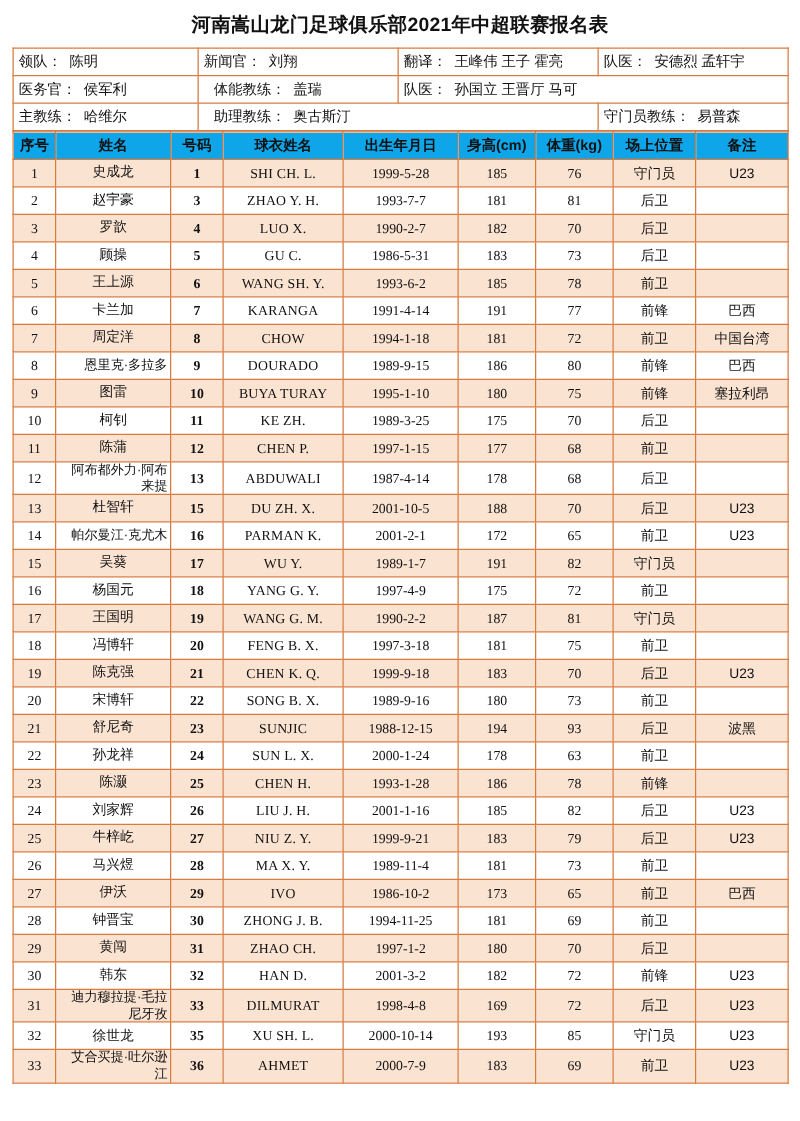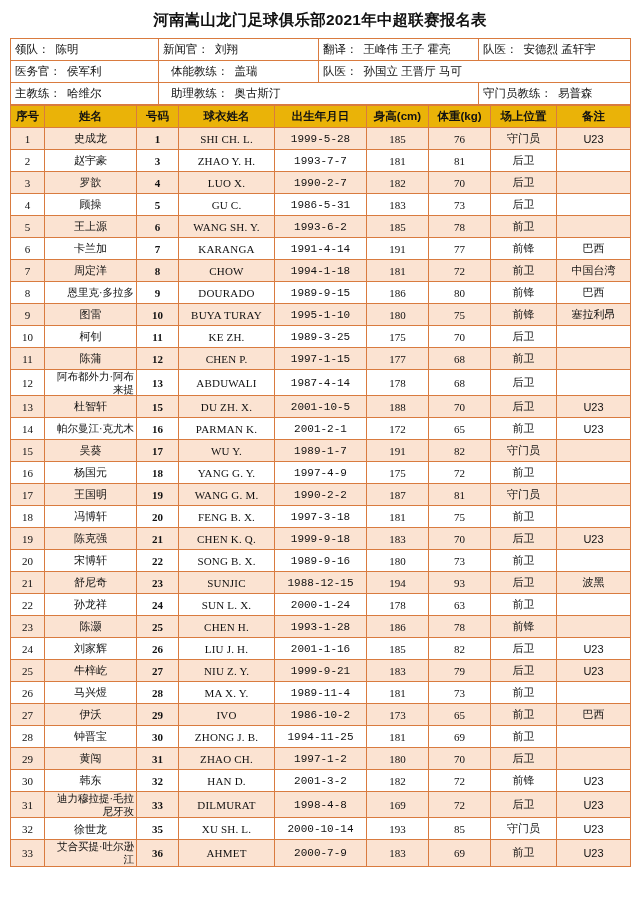--- a/index.html
+++ b/index.html
@@ -63,21 +63,21 @@
     border: 1px solid #d97b3f;
     font-size: 11px;
     text-align: center;
     height: 21px;
     padding: 0 2px;
     overflow: hidden;
     color: #111;
   }
   table.roster th {
     font-weight: bold;
-    background: #eab308;
+    background: #0ea5e9;
     font-size: 11.5px;
   }
   table.roster tbody tr.odd td {
     background: #fbe3d2;
   }
   table.roster tbody tr.even td {
     background: #ffffff;
   }
   td.name {
     font-size: 11.5px;
@@ -90,21 +90,21 @@
   }
   td.num {
     font-weight: bold;
   }
   td.shirtname {
     font-family: "Liberation Serif", "DejaVu Serif", serif;
     font-size: 11px;
     letter-spacing: 0.2px;
   }
   td.dob {
-    font-family: Liberation Mono, monospace;
+    font-family: Liberation Serif, serif;
     font-size: 11px;
   }
   td.numeric {
     font-family: "Liberation Serif", "DejaVu Serif", serif;
     font-size: 11px;
   }
   .col-1 { width: 34px; }
   .col-2 { width: 92px; }
   .col-3 { width: 42px; }
   .col-4 { width: 96px; }

